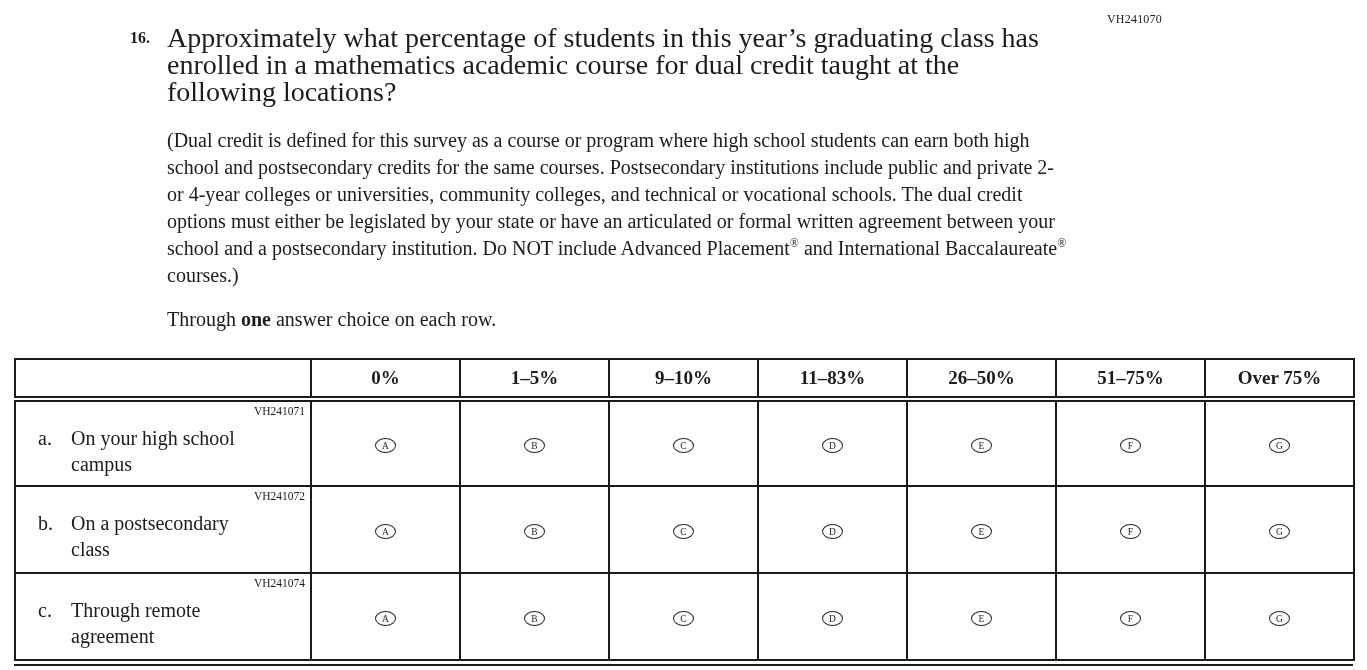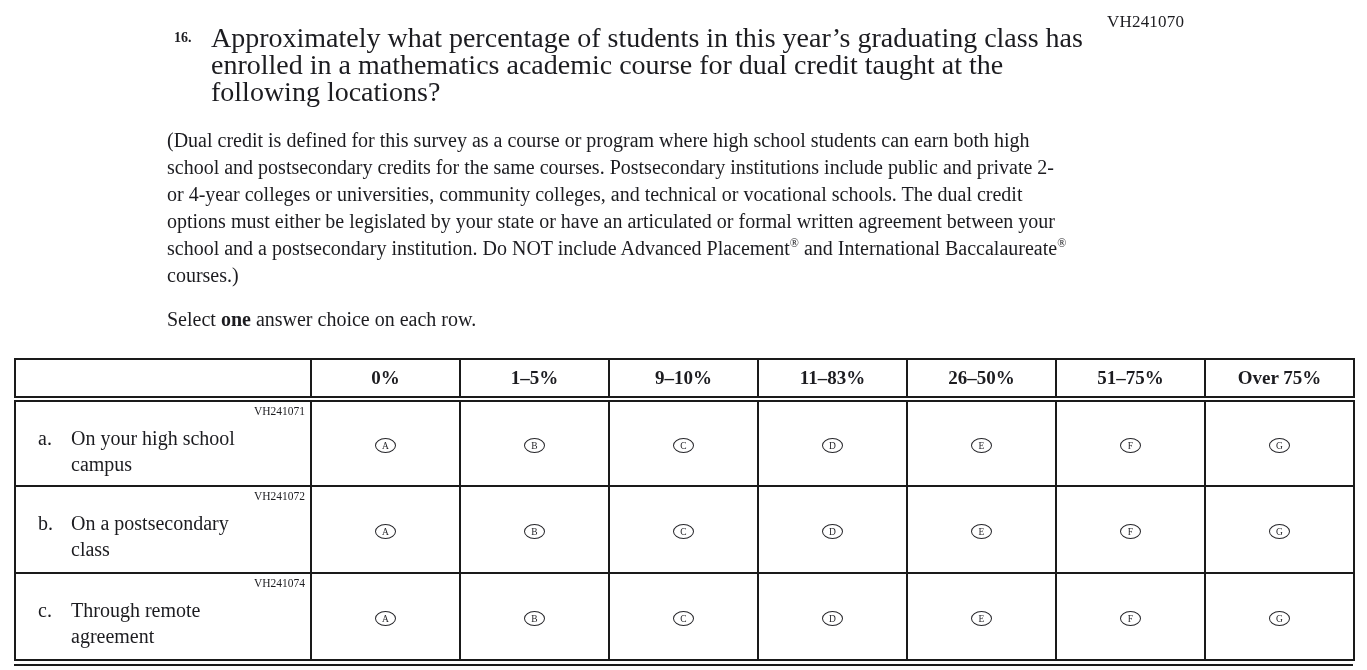--- a/index.html
+++ b/index.html
@@ -1,24 +1,24 @@
 <!DOCTYPE html>
 <html><head>
 <meta charset="utf-8">
 <style>
   * { margin:0; padding:0; box-sizing:border-box; }
   html,body { width:1367px; height:670px; background:#ffffff; overflow:hidden;
     font-family:"Liberation Serif", serif; color:#1c1c20; }
 
-  .form-code { position:absolute; left:1107px; top:12px; font-size:17px;
+  .form-code { position:absolute; left:1107px; top:12px; font-size:12px;
     letter-spacing:0.2px; }
 
   .question-block { position:absolute; left:130px; top:24px; width:1010px; }
   .q-row { display:flex; }
-  .q-number { width:37px; font-weight:bold; font-size:14px; line-height:27px;margin-left:44px; }
+  .q-number { width:37px; font-weight:bold; font-size:16px; line-height:27px; }
   .q-prompt { width:885px; font-size:28px; line-height:27px; }
   .q-definition { margin-left:37px; margin-top:22px; width:905px;
     font-size:20px; line-height:27px;font-family:Liberation Serif, serif; }
   .q-definition sup { font-size:12px; line-height:0; vertical-align:super; }
   .q-instruction { margin-left:37px; margin-top:17px; font-size:20px; line-height:27px; }
   .q-instruction .bold { font-weight:bold; }
 
   .grid-wrap { position:absolute; left:14px; top:358px; width:1341px; }
   table.answer-grid { border-collapse:collapse; table-layout:fixed; width:1339px; }
   .answer-grid th, .answer-grid td { border:2px solid #1a1a1a; }
@@ -44,21 +44,21 @@
 <body>
 
 <div class="form-code">VH241070</div>
 
 <div class="question-block">
   <div class="q-row">
     <div class="q-number">16.</div>
     <div class="q-prompt">Approximately what percentage of students in this year’s graduating class has enrolled in a mathematics academic course for dual credit taught at the following locations?</div>
   </div>
   <div class="q-definition"><span>(Dual credit is defined for this survey as a course or program where high school students can earn both high school and postsecondary credits for the same courses. Postsecondary institutions include public and private 2- or 4-year colleges or universities, community colleges, and technical or vocational schools. The dual credit options must either be legislated by your state or have an articulated or formal written agreement between your school and a postsecondary institution. Do NOT include Advanced Placement</span><sup>®</sup><span> and International Baccalaureate</span><sup>®</sup><span> courses.)</span></div>
-  <div class="q-instruction"><span>Select </span><span class="bold">one</span><span> answer choice on each row.</span></div>
+  <div class="q-instruction"><span>Through </span><span class="bold">one</span><span> answer choice on each row.</span></div>
 </div>
 
 <div class="grid-wrap">
   <table class="answer-grid">
     <colgroup>
       <col style="width:296px">
       <col style="width:149px">
         <col style="width:149px">
         <col style="width:149px">
       <col style="width:149px">

